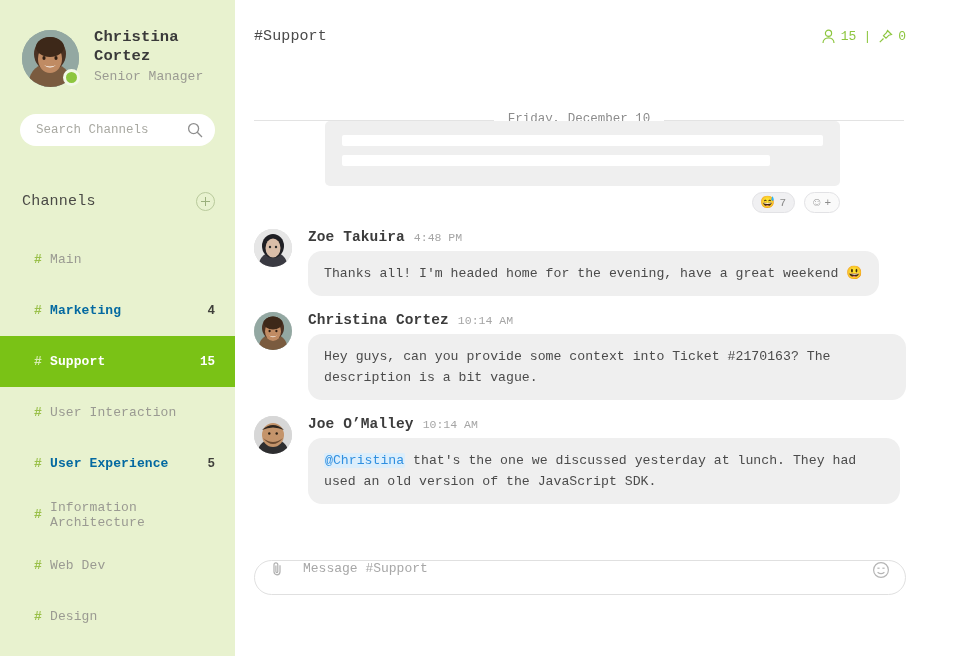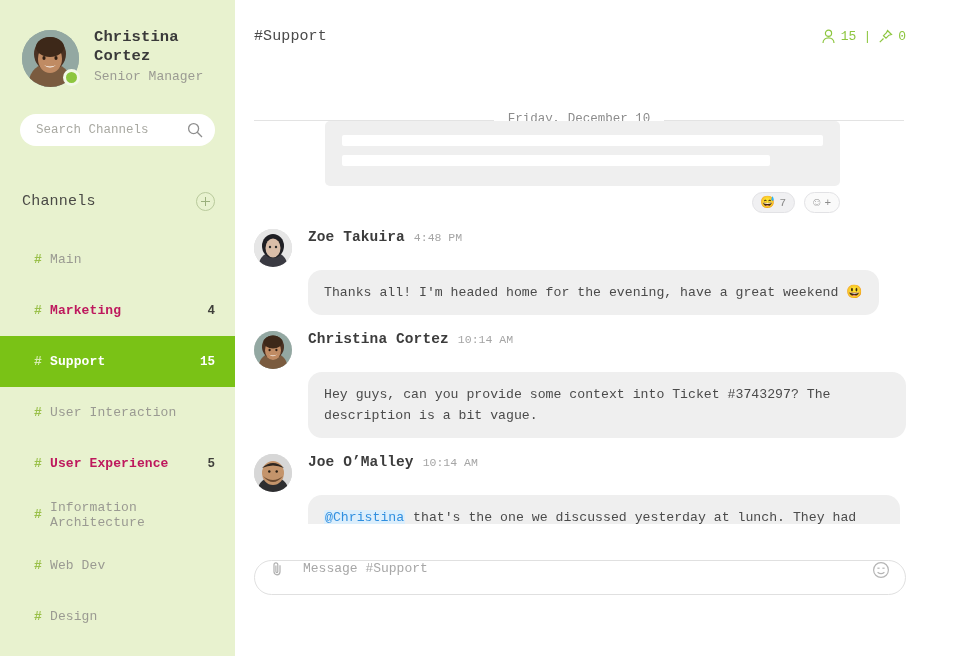--- a/index.html
+++ b/index.html
@@ -74,21 +74,21 @@
   .chan {
     display: flex; align-items: center;
     height: 51px; padding: 0 20px 0 34px;
   }
   .chan .hash {
     width: 16px; flex: 0 0 16px;
     font-size: 13px; color: #9ac04a; font-weight: bold;
   }
   .chan .nm { flex: 1; font-size: 13px; color: #9a9a92; letter-spacing: .1px; }
   .chan .ct { font-size: 12.5px; color: #9a9a92; }
-  .chan.unread .nm { color: #be185d; font-weight: bold; }
+  .chan.unread .nm { color: #0369a1; font-weight: bold; }
   .chan.unread .ct { color: #3f3f3b; font-weight: bold; }
   .chan.active { background: #7ac216; }
   .chan.active .hash { color: #d8edb4; }
   .chan.active .nm { color: #ffffff; font-weight: bold; }
   .chan.active .ct { color: #ffffff; font-weight: bold; }
 
   
   .main {
     flex: 1; height: 656px; position: relative;
     background: #fff; display: flex; flex-direction: column; gap: 36px;
@@ -147,21 +147,21 @@
   .msg .m-av {
     width: 38px; height: 38px; flex: 0 0 38px; border-radius: 50%;
     overflow: hidden; margin-right: 16px; background: #d8d8d8;
   }
   .msg .m-av svg { display: block; width: 100%; height: 100%; }
   .m-body { flex: 1; min-width: 0; }
   .m-head { display: flex; align-items: baseline; gap: 9px; height: 20px; }
   .m-name { font-size: 14.5px; font-weight: bold; color: #3c3c3c; letter-spacing: .1px; }
   .m-time { font-size: 11.5px; color: #a5a5a5; }
   .bubble {
-    margin-top: 21px; background: #efefef; border-radius: 14px;
+    margin-top: 2px; background: #efefef; border-radius: 14px;
     padding: 12px 16px; font-size: 13.2px; color: #4b4b4b;
     line-height: 21px; display: inline-block; max-width: 100%;
   }
   .bubble.wide { display: block; }
   .mention { color: #2f8fe0; background: #dceefb; border-radius: 2px; padding: 0 1px; }
 
   .scrollbar {
     position: absolute; right: 19px; top: 462px;
     width: 5px; height: 92px; border-radius: 3px; background: #b5b5b5;
   }
@@ -347,21 +347,21 @@
             <ellipse cx="15.6" cy="19" rx="1.1" ry="1.3" fill="#2d1d12"></ellipse>
             <ellipse cx="22.4" cy="19" rx="1.1" ry="1.3" fill="#2d1d12"></ellipse>
             <path d="M15 23.5 Q19 27 23 23.5 Q19 25.5 15 23.5" fill="#fff"></path>
           </svg>
         </div>
         <div class="m-body">
           <div class="m-head">
             <span class="m-name">Christina Cortez</span>
             <span class="m-time">10:14 AM</span>
           </div>
-          <div class="bubble">Hey guys, can you provide some context into Ticket #3743297? The description is a bit vague.</div>
+          <div class="bubble">Hey guys, can you provide some context into Ticket #2170163? The description is a bit vague.</div>
         </div>
       </div>
 
       <div class="msg">
         <div class="m-av">
           <svg viewBox="0 0 38 38">
             <rect width="38" height="38" fill="#d7d7d7"></rect>
             <ellipse cx="19" cy="36" rx="15" ry="13" fill="#2e2e30"></ellipse>
             <ellipse cx="19" cy="19" rx="11" ry="12" fill="#c4946b"></ellipse>
             <path d="M8 14 Q19 4 30 14 Q19 9 8 14" fill="#2e2620"></path>

